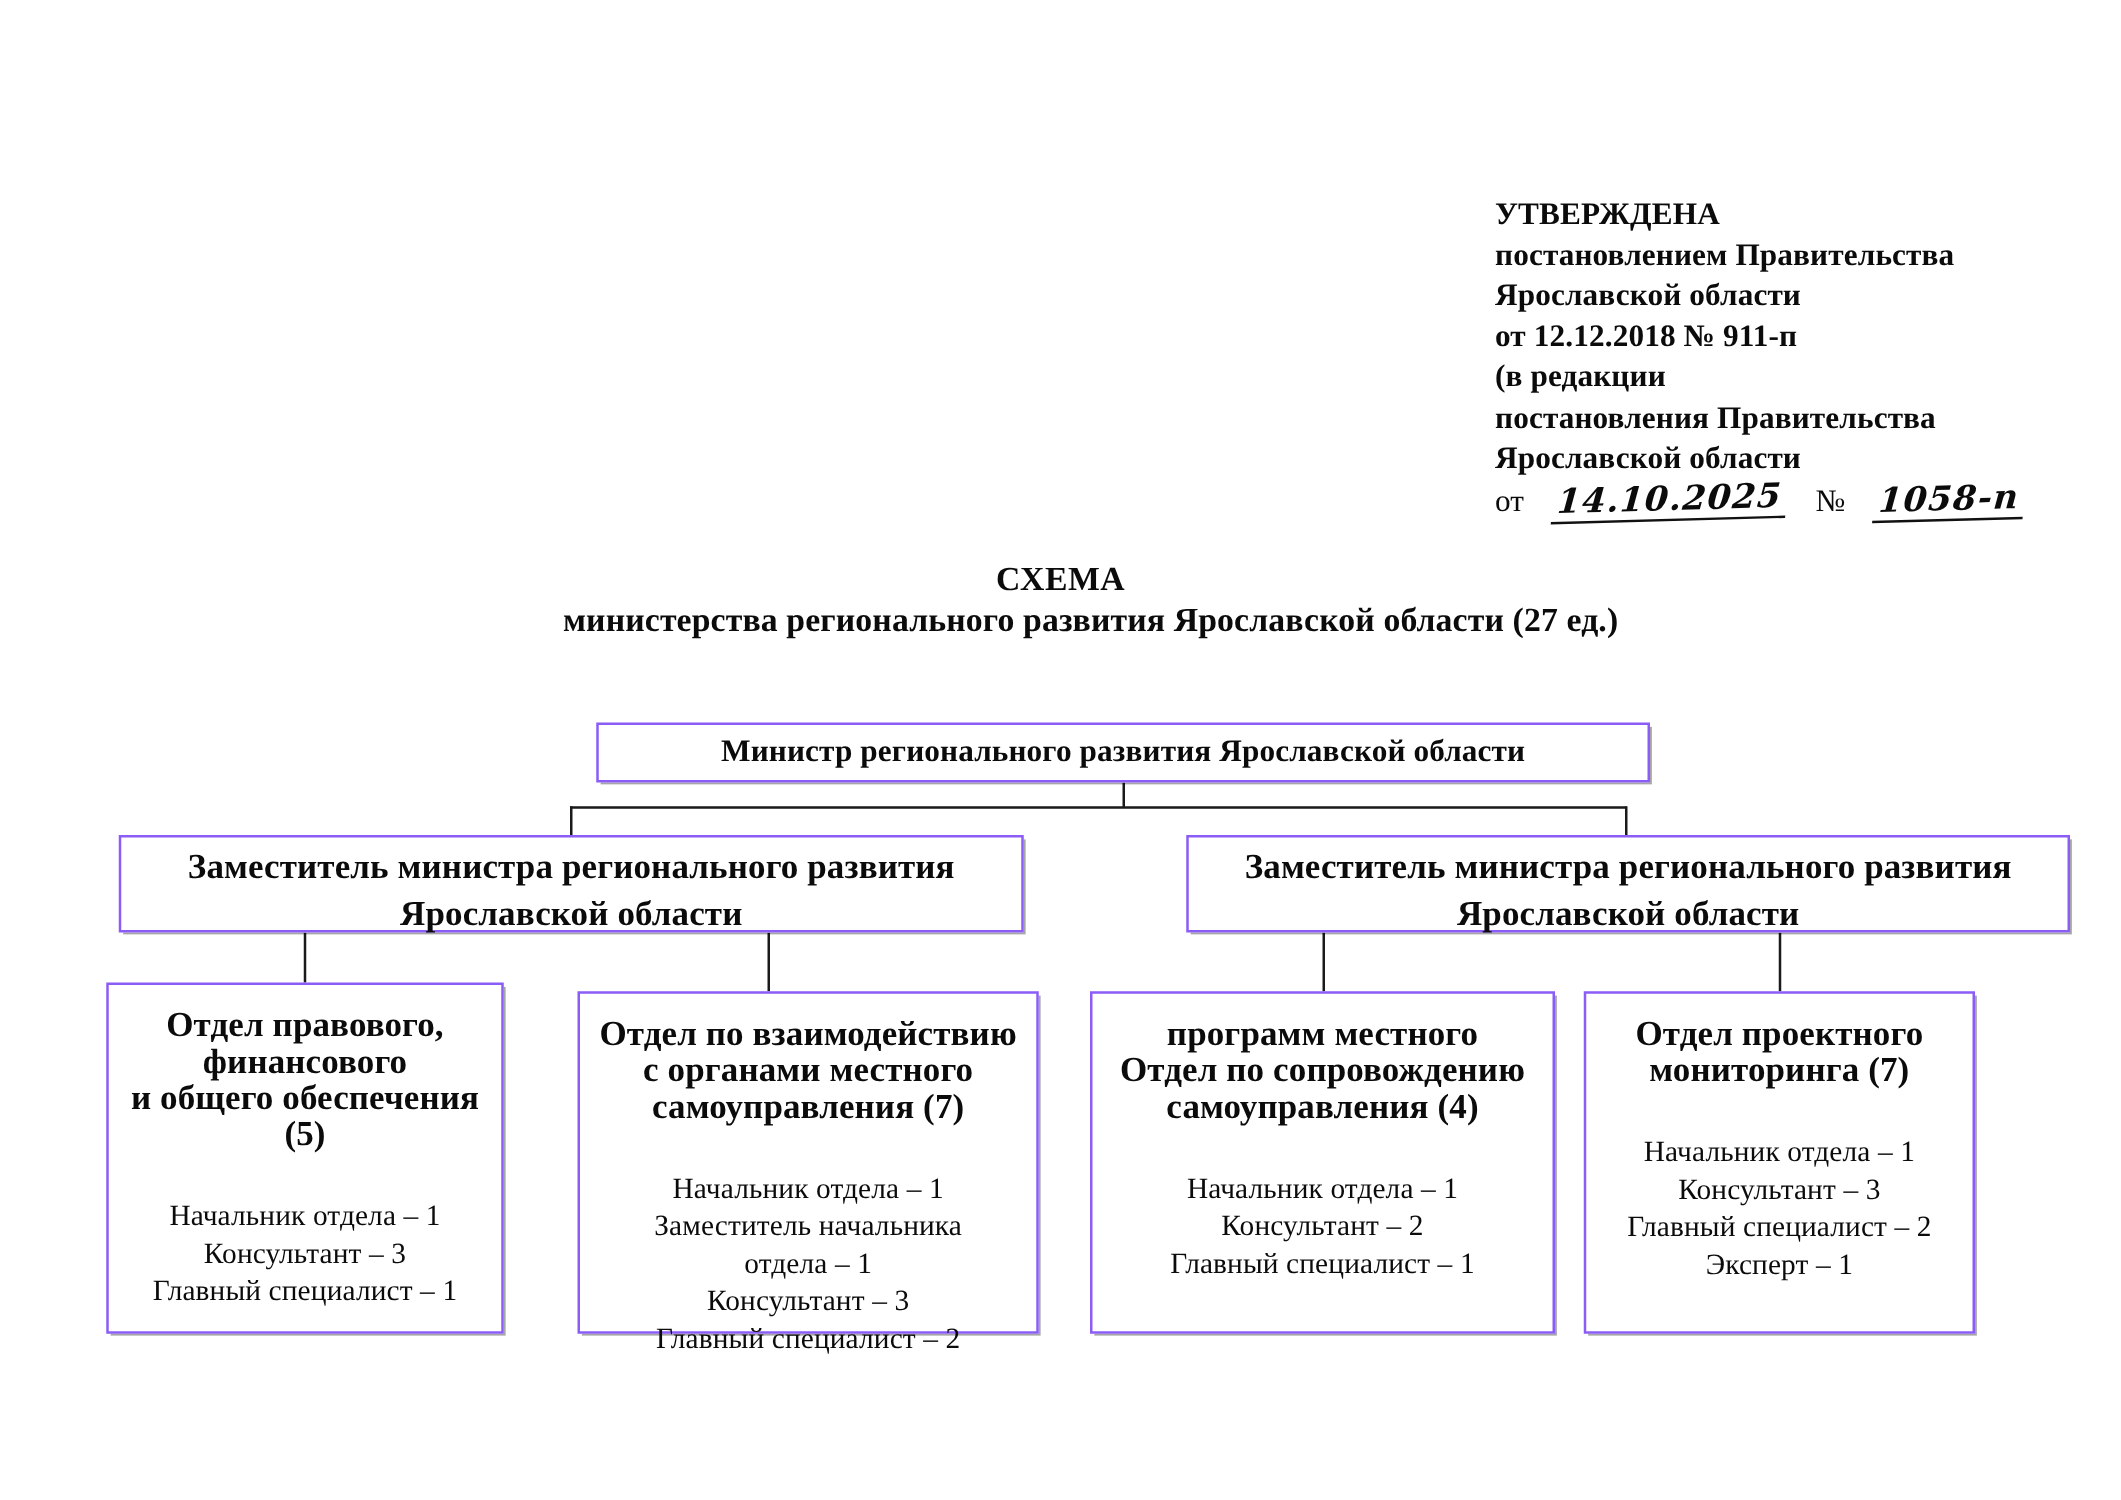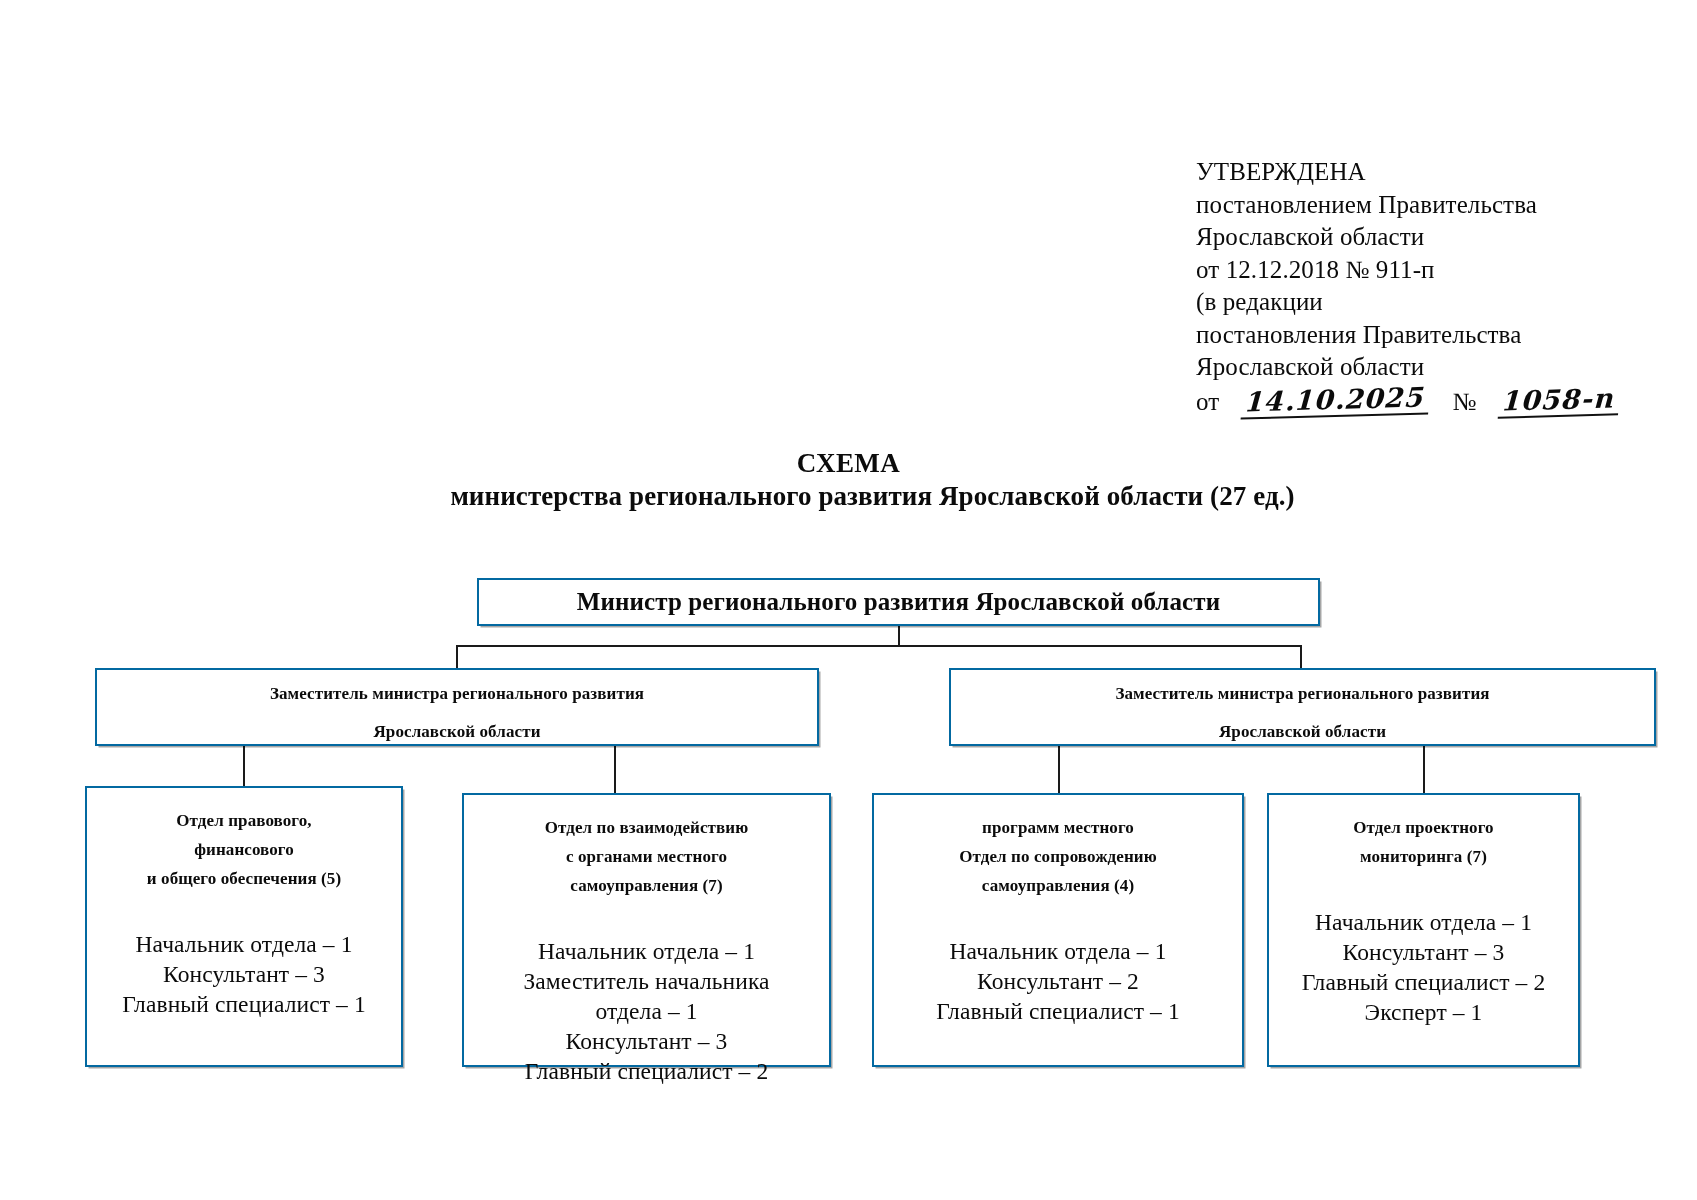--- a/index.html
+++ b/index.html
@@ -22,20 +22,21 @@
     left: 1196px;
     top: 156px;
     width: 470px;
     font-size: 25px;
     line-height: 32.5px;
     text-align: left;
     letter-spacing: 0.1px;
   }
   #approval-block .line {
     white-space: pre;
+    font-weight: bold;
   }
   .hand-line {
     display: flex;
     align-items: flex-start;
     gap: 23px;
     margin-top: 2px;
   }
   .hand-label { font-size: 25px; }
   .hand {
     font-family: "DejaVu Serif", serif;
@@ -76,29 +77,29 @@
   
   #org-chart {
     position: absolute;
     left: 0;
     top: 0;
     width: 1697px;
     height: 1200px;
   }
   .node {
     position: absolute;
-    border: 2px solid #0369a1;
+    border: 2px solid #8b5cf6;
     background: #ffffff;
     box-sizing: border-box;
     box-shadow: 2.5px 2.5px 0 -1px rgba(0,0,0,0.35);
   }
   .node .node-title {
     font-weight: bold;
     text-align: center;
-    font-size: 17px;
+    font-size: 28px;
     line-height: 29px;
     letter-spacing: 0.1px;
   }
   .node .node-staff {
     text-align: center;
     font-size: 23.5px;
     line-height: 30px;
     font-weight: normal;
     letter-spacing: 0.1px;
   }

